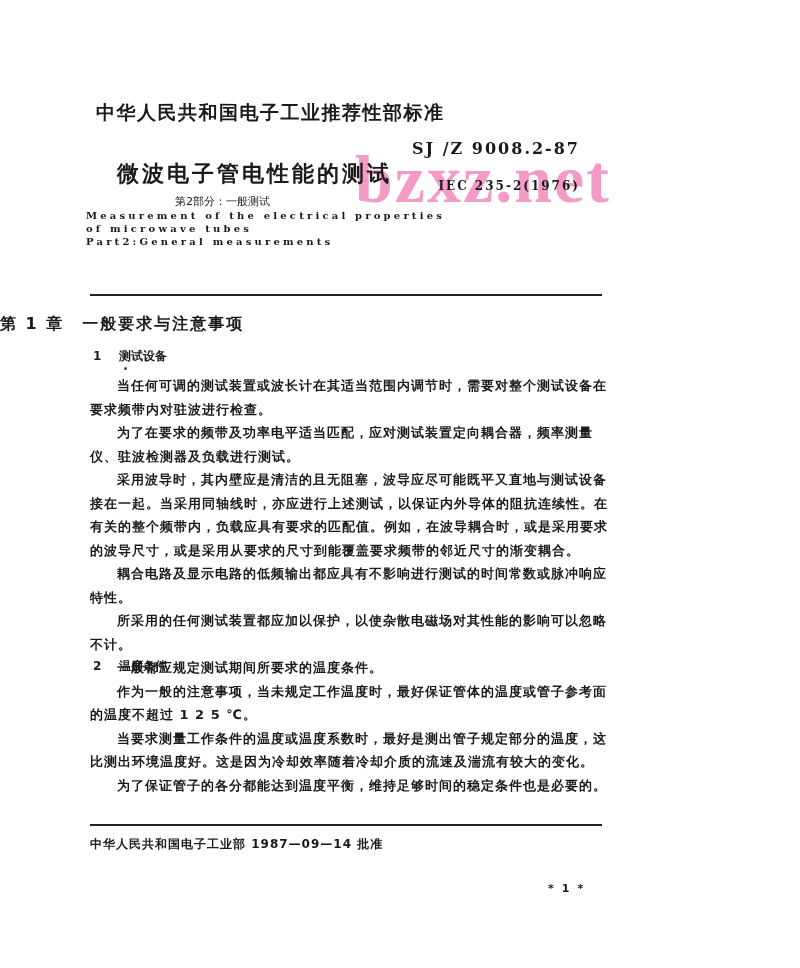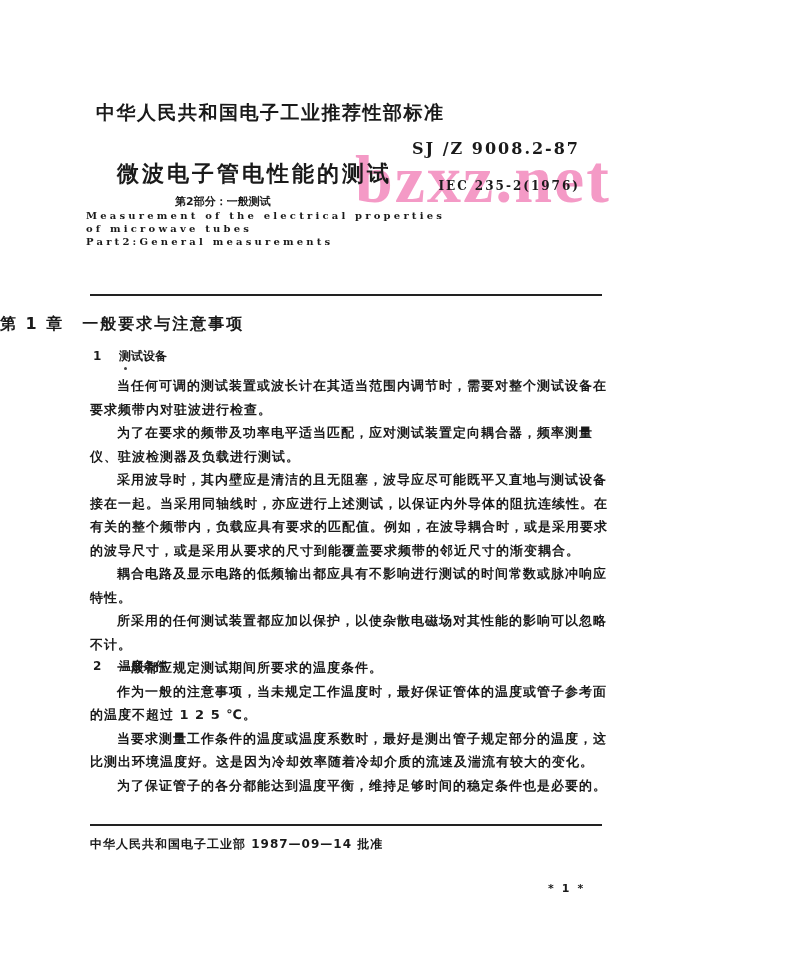--- a/index.html
+++ b/index.html
@@ -5,21 +5,21 @@
   html, body { margin: 0; padding: 0; }
   body {
     width: 800px; height: 968px; background: #ffffff; position: relative; overflow: hidden;
     font-family: "DejaVu Sans", sans-serif; color: #1a1a1a;
   }
   .abs { position: absolute; }
   .std-title { left: 96px; top: 100px; font-size: 19px; font-weight: bold; letter-spacing: 1.5px; text-align: right; }
   .code { right: 220px; top: 139px; font-size: 16px; font-weight: bold; letter-spacing: 2px; font-family: "DejaVu Serif", serif; }
   .iec { right: 220px; top: 179px; font-size: 12px; font-weight: bold; letter-spacing: 2px; font-family: "DejaVu Serif", serif; }
   .main-title { left: 117px; top: 159px; font-size: 22px; font-weight: bold; letter-spacing: 3px; }
-  .subtitle-cn { left: 175px; top: 194px; font-size: 11px; font-weight: bold; }
+  .subtitle-cn { left: 175px; top: 194px; font-size: 11px; font-weight: normal; }
   .en { left: 86px; font-size: 10px; font-weight: bold; letter-spacing: 3.2px; font-family: "DejaVu Serif", serif; }
   .en1 { top: 210px; } .en2 { top: 223px; } .en3 { top: 236px; }
   .watermark { left: 355px; top: 140px; font-size: 68px; font-weight: bold; color: #ec4899; opacity: 0.55; letter-spacing: 2px; font-family: Liberation Serif, serif; z-index: 0; }
   .rule { height: 2px; background: #222; }
   .rule1 { left: 90px; top: 294px; width: 512px; }
   .rule2 { left: 90px; top: 824px; width: 512px; }
   .chapter { left: 0; width: 690px; top: 314px; text-align: left; font-size: 16px; font-weight: bold; letter-spacing: 2px; }
   .sec { left: 93px; font-size: 12px; font-weight: bold; }
   .sec .num { display: inline-block; width: 26px; }
   .para { left: 90px; width: 520px; font-size: 13px; font-weight: bold; line-height: 23.5px; letter-spacing: 1px; }

